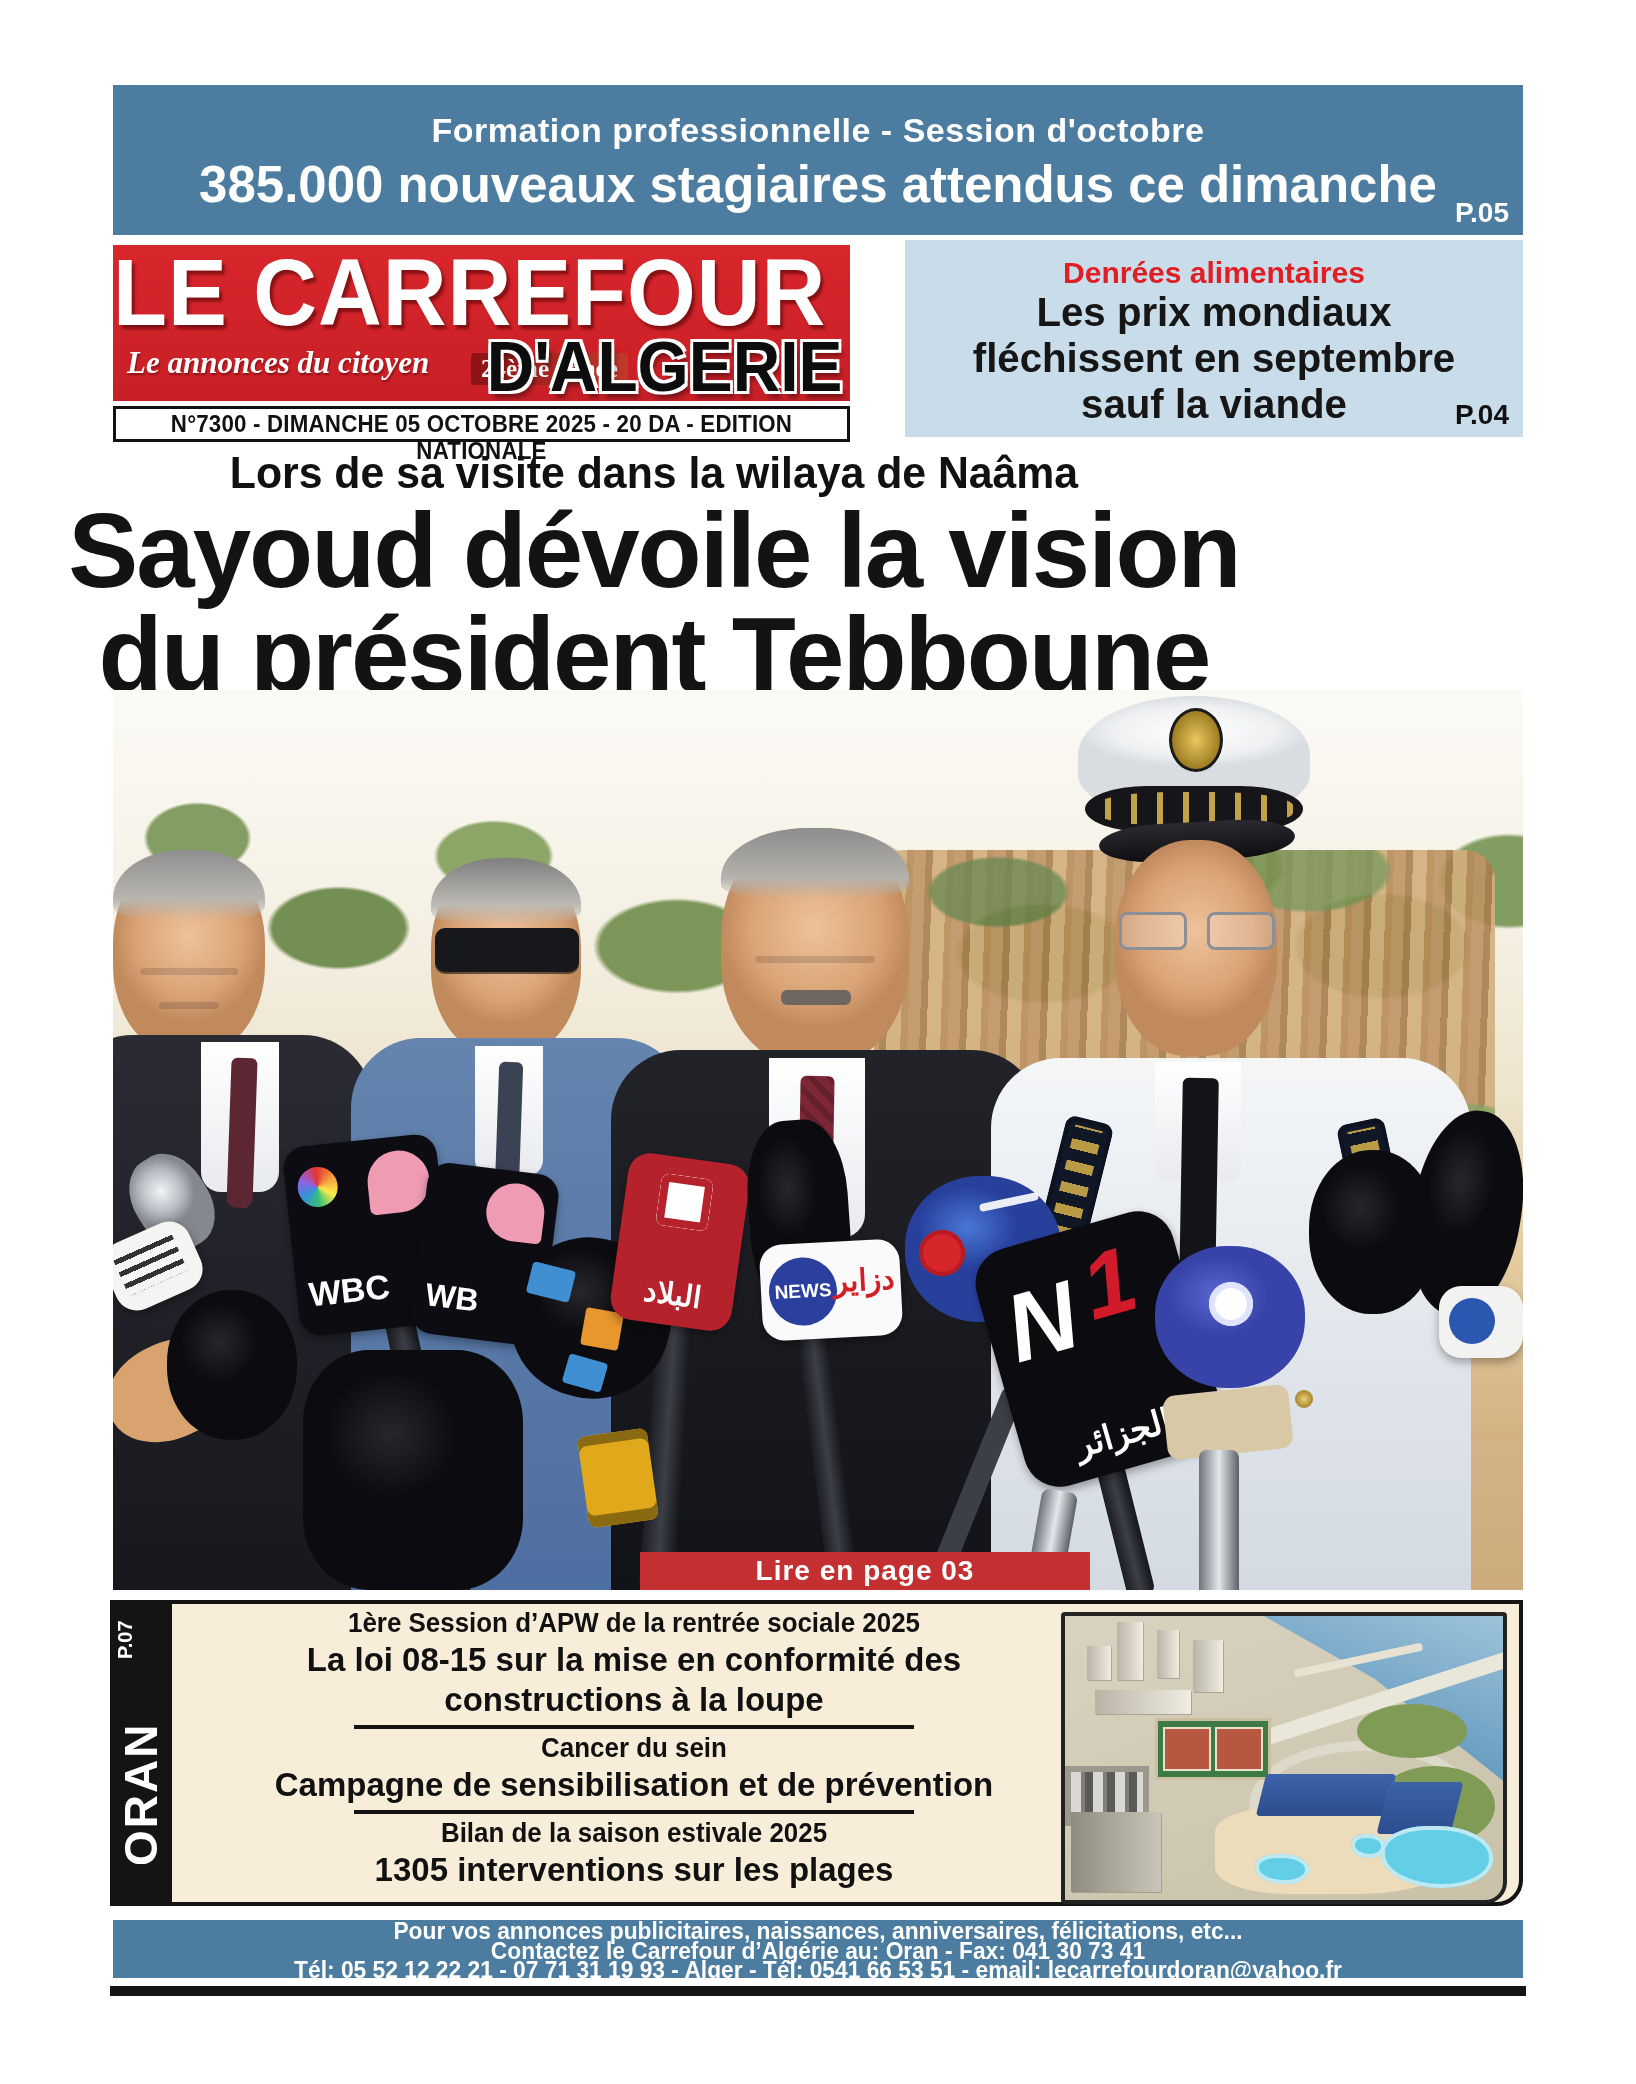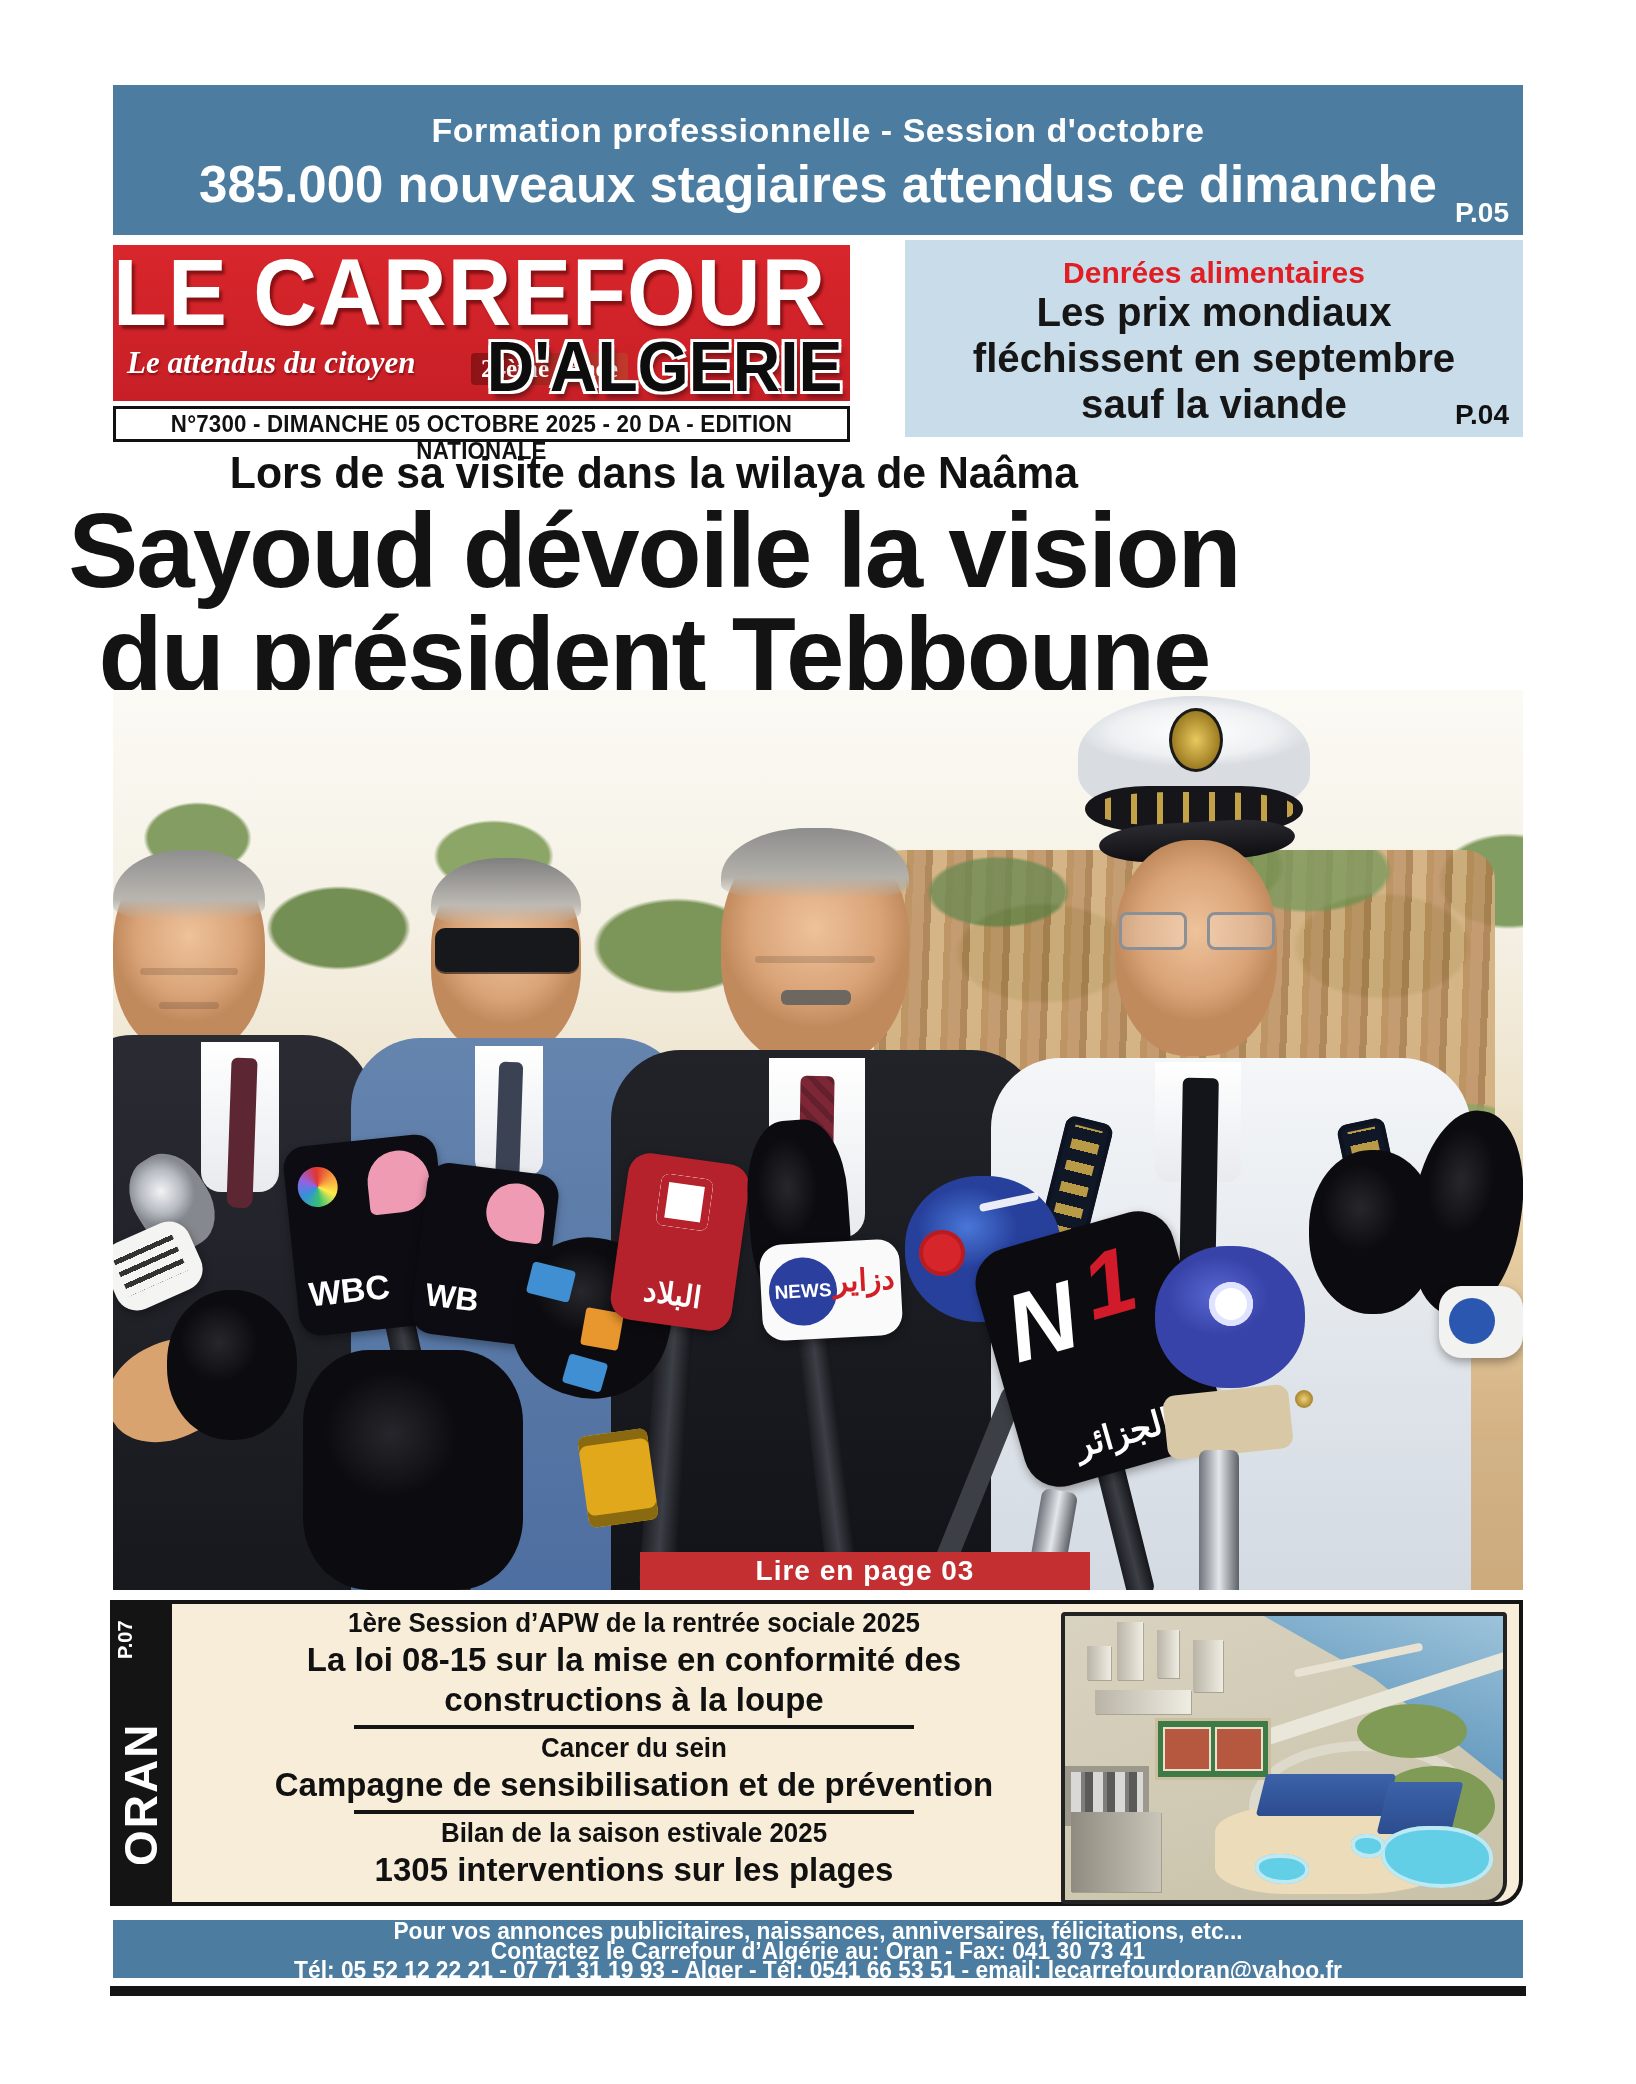--- a/index.html
+++ b/index.html
@@ -146,21 +146,21 @@
 <div class="page">
 
   <div class="abs top-banner">
     <div class="kick">Formation professionnelle - Session d'octobre</div>
     <div class="big">385.000 nouveaux stagiaires attendus ce dimanche</div>
     <div class="pref">P.05</div>
   </div>
 
   <div class="abs masthead">
     <div class="mh-title">LE CARREFOUR</div>
-    <div class="mh-tagline">Le attendus du citoyen</div>
+    <div class="mh-tagline">Le annonces du citoyen</div>
     <div class="mh-years">24ème année</div>
     <div class="mh-algerie">D'ALGERIE</div>
   </div>
   <div class="abs issue-bar">
     <span>N°7300 - DIMANCHE 05 OCTOBRE 2025 - 20 DA - EDITION NATIONALE</span>
   </div>
 
   <div class="abs food-box">
     <div class="kick">Denrées alimentaires</div>
     <div class="l">Les prix mondiaux</div>

